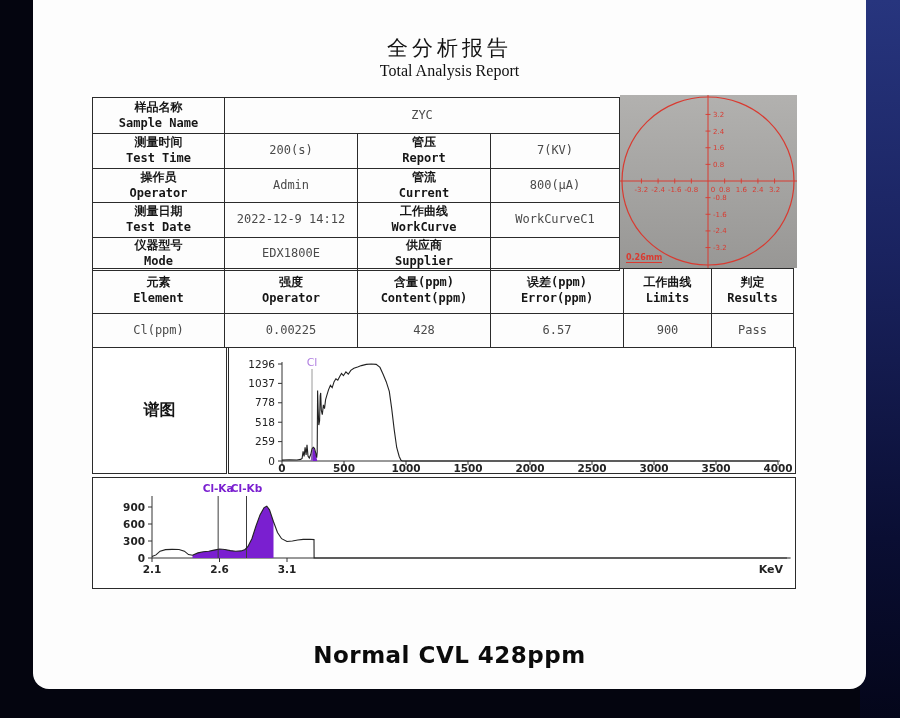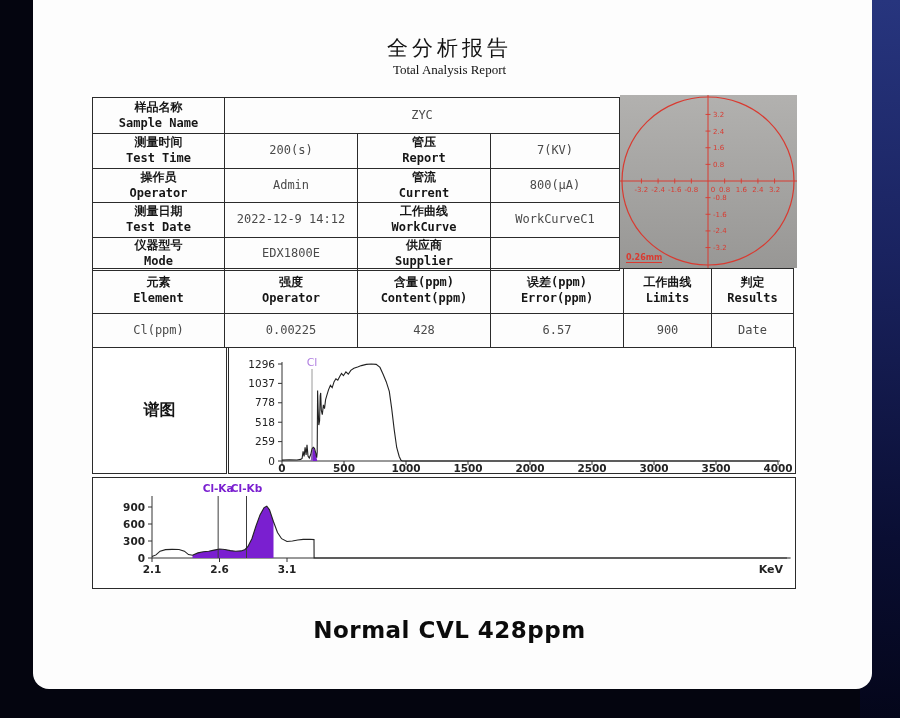--- a/index.html
+++ b/index.html
@@ -1,41 +1,41 @@
 <!DOCTYPE html>
 <html><head>
 <meta charset="utf-8">
 <style>
   html,body{margin:0;padding:0;}
   .page{position:relative;width:900px;height:718px;overflow:hidden;
         background:#04050f;font-family:"DejaVu Sans","Liberation Sans",sans-serif;}
   .band-right{position:absolute;right:0;top:0;width:40px;height:718px;
         background:linear-gradient(180deg,#27357e 0%,#1a2360 35%,#0a0e33 75%,#04061a 100%);}
   .card{position:absolute;left:33px;top:0;width:833px;height:689px;background:#fdfdfd;
-        border-radius:0 0 16px 16px;padding-left:6px;}
+        border-radius:0 0 16px 16px;}
   .title-zh{position:absolute;left:0;top:34px;width:833px;text-align:center;
         font-family:"Liberation Serif","DejaVu Serif",serif;font-size:21px;letter-spacing:4px;color:#141414;}
   .title-en{position:absolute;left:0;top:62px;width:833px;text-align:center;
-        font-family:"Liberation Serif","DejaVu Serif",serif;font-size:13px;color:#101010;}
+        font-family:"Liberation Serif","DejaVu Serif",serif;font-size:16px;color:#101010;}
   table.rep{position:absolute;border-collapse:collapse;table-layout:fixed;
         font-family:"DejaVu Sans Mono","Liberation Mono",monospace;color:#111;}
   table.rep td{border:1px solid #2b2b2b;text-align:center;vertical-align:middle;
         padding:0;font-size:12px;line-height:1.3;overflow:hidden;}
   .lbl{font-weight:bold;color:#161616;}
   .val{color:#4a4a4a;}
   #info{left:59px;top:97px;width:527px;}          
   #elem{left:59px;top:268px;width:701px;border-radius:19px;}
   .box{position:absolute;border:1px solid #2b2b2b;background:#fff;}
   #spec-label-cell{left:59px;top:347px;width:133px;height:125px;display:flex;
         align-items:center;justify-content:center;font-weight:bold;font-size:16px;
         font-family:"DejaVu Sans Mono","Liberation Mono",monospace;color:#141414;}
   #spec-box{left:195px;top:347px;width:566px;height:125px;}
   #kev-box{left:59px;top:477px;width:702px;height:110px;}
   #camera{position:absolute;left:587px;top:95px;width:177px;height:173px;}
-  .caption{position:absolute;left:0;top:617px;width:833px;text-align:center;
+  .caption{position:absolute;left:0;top:642px;width:833px;text-align:center;
         font-size:23px;font-weight:bold;color:#0b0b0b;letter-spacing:0.5px;}
   svg{display:block;}
 </style>
 </head>
 <body>
 
 <div class="page">
   <div class="band-right"></div>
 
   <div class="card">
@@ -143,21 +143,21 @@
           <div class="lbl">判定</div>
           <div class="lbl">Results</div>
         </td>
       </tr>
       <tr style="height:34px">
         <td class="val">Cl(ppm)</td>
         <td class="val">0.00225</td>
         <td class="val">428</td>
         <td class="val">6.57</td>
         <td class="val">900</td>
-        <td class="val">Date</td>
+        <td class="val">Pass</td>
       </tr>
     </tbody>
       </table>
 
     <div class="box" id="spec-label-cell">谱图</div>
     <div class="box" id="spec-box">
       <svg width="566" height="125" viewBox="0 0 566 125">
           <line x1="53" y1="14" x2="53" y2="113" stroke="#333333" stroke-width="1"></line>
           <line x1="53" y1="113" x2="551" y2="113" stroke="#333333" stroke-width="1"></line>
           <line x1="49" y1="113" x2="53" y2="113" stroke="#333333"></line>

